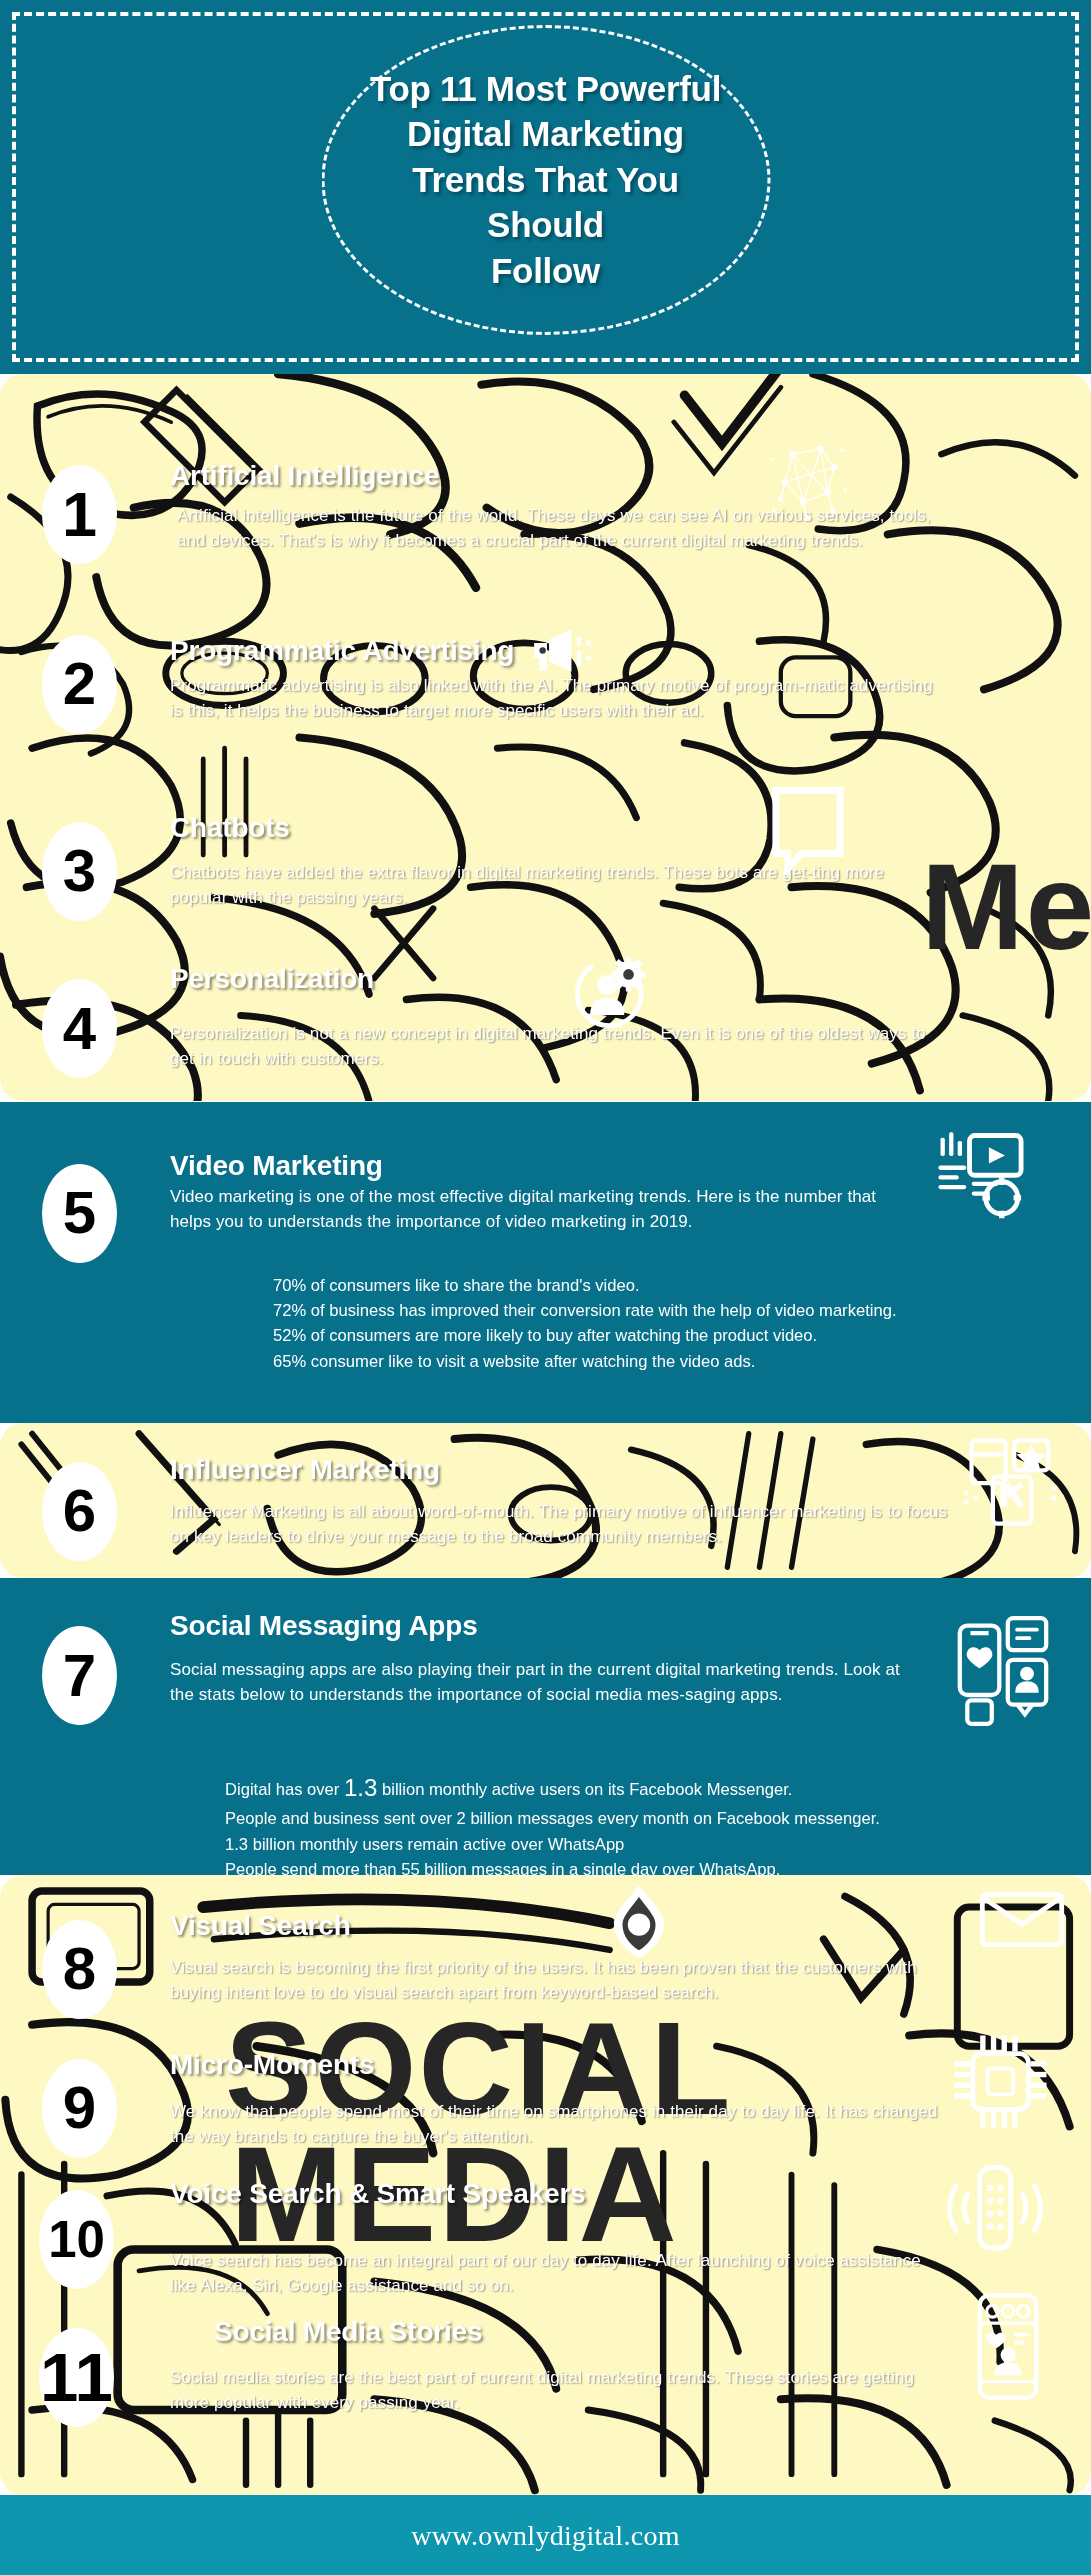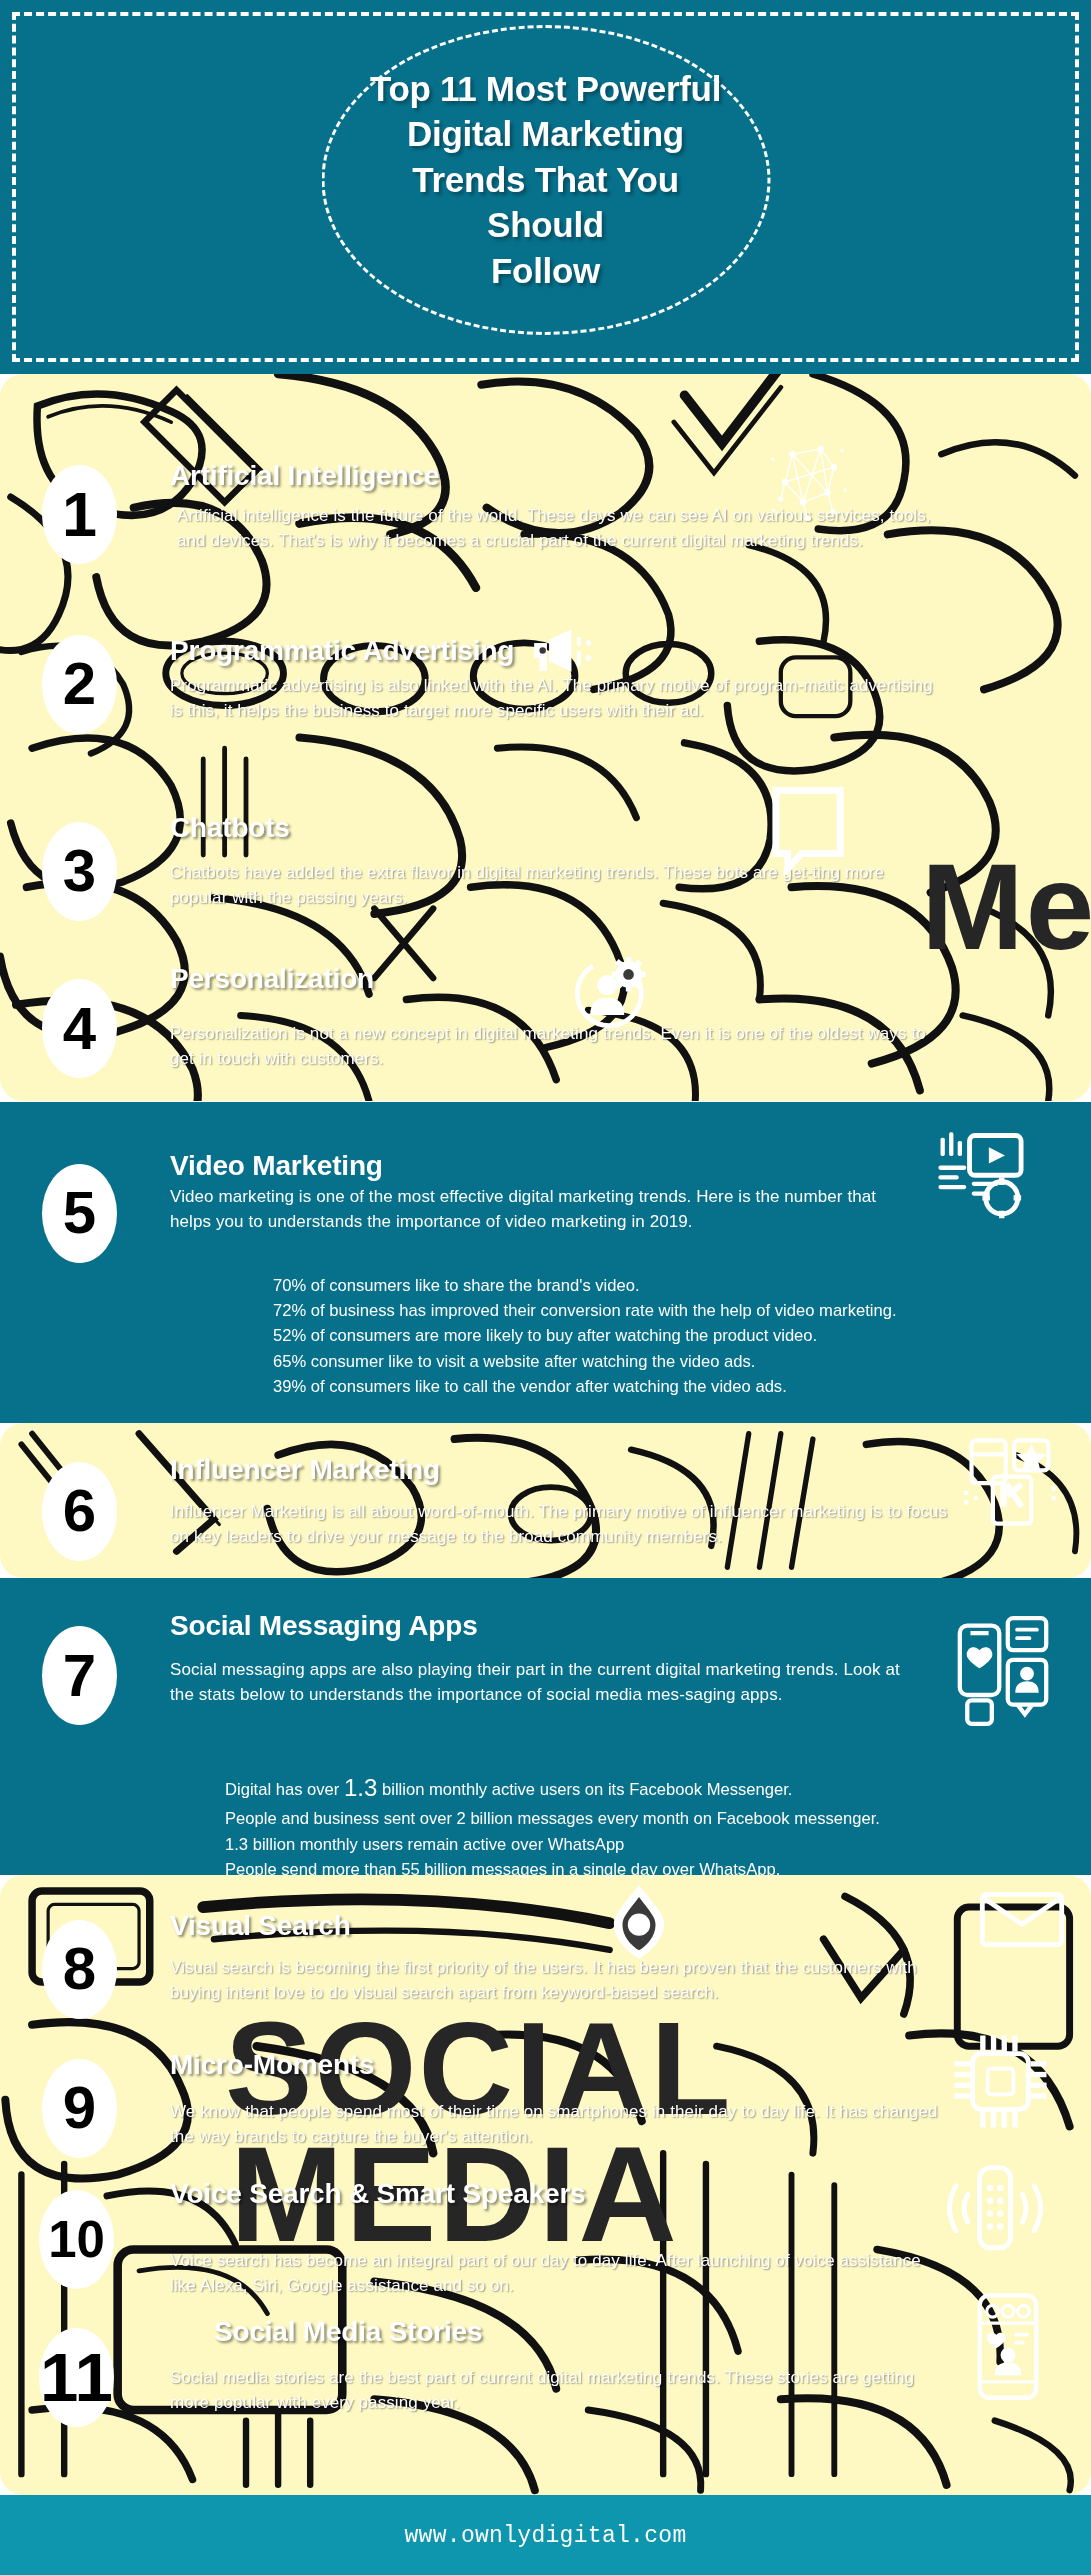--- a/index.html
+++ b/index.html
@@ -91,22 +91,22 @@
   
   .icon { position:absolute; }
   .icon svg { display:block; }
 
   
   .footer {
     position:absolute; left:0; bottom:0; width:1091px; height:81px;
     background:#0d96ad; display:flex; align-items:center; justify-content:center;
   }
   .footer-url {
-    color:#ffffff; font-size:23px; letter-spacing:0.3px;
-    font-family:Liberation Mono, monospace;
+    color:#ffffff; font-size:28px; letter-spacing:0.3px;
+    font-family:Liberation Serif, serif;
   }
 </style>
 </head>
 <body>
 
 <div class="header">
   <div class="header-dash"></div>
   <div class="title-ellipse">
     <div class="title-text">Top 11 Most Powerful
 Digital Marketing
@@ -331,21 +331,20 @@
   <div class="badge std" style="left:42px;top:24.6px;">5</div>
   <div class="head-row" style="left:170px;top:0px;margin-top:11px;">
     <div class="item-title">Video Marketing</div>
   </div>
   <div class="item-body" style="left:170px;top:46px;width:743px;">Video marketing is one of the most effective digital marketing trends. Here is the number that helps you to understands the importance of video marketing in 2019.</div>
   <div class="stats" style="left:273px;top:134px;">
     <div>70% of consumers like to share the brand's video.</div>
     <div>72% of business has improved their conversion rate with the help of video marketing.</div>
     <div>52% of consumers are more likely to buy after watching the product video.</div>
     <div>65% consumer like to visit a website after watching the video ads.</div>
-    <div>39% of consumers like to call the vendor after watching the video ads.</div>
   </div>
   <div class="icon" style="left:933px;top:-10.7px;">
     <svg width="94" height="94" viewBox="0 0 175 175">
       <g fill="#ffffff">
         <rect x="14" y="18" width="8" height="34" rx="3"></rect>
         <rect x="30" y="8" width="8" height="44" rx="3"></rect>
         <rect x="46" y="24" width="8" height="28" rx="3"></rect>
         <rect x="10" y="70" width="52" height="8" rx="4"></rect>
         <rect x="10" y="88" width="38" height="8" rx="4"></rect>
         <rect x="10" y="106" width="52" height="8" rx="4"></rect>

